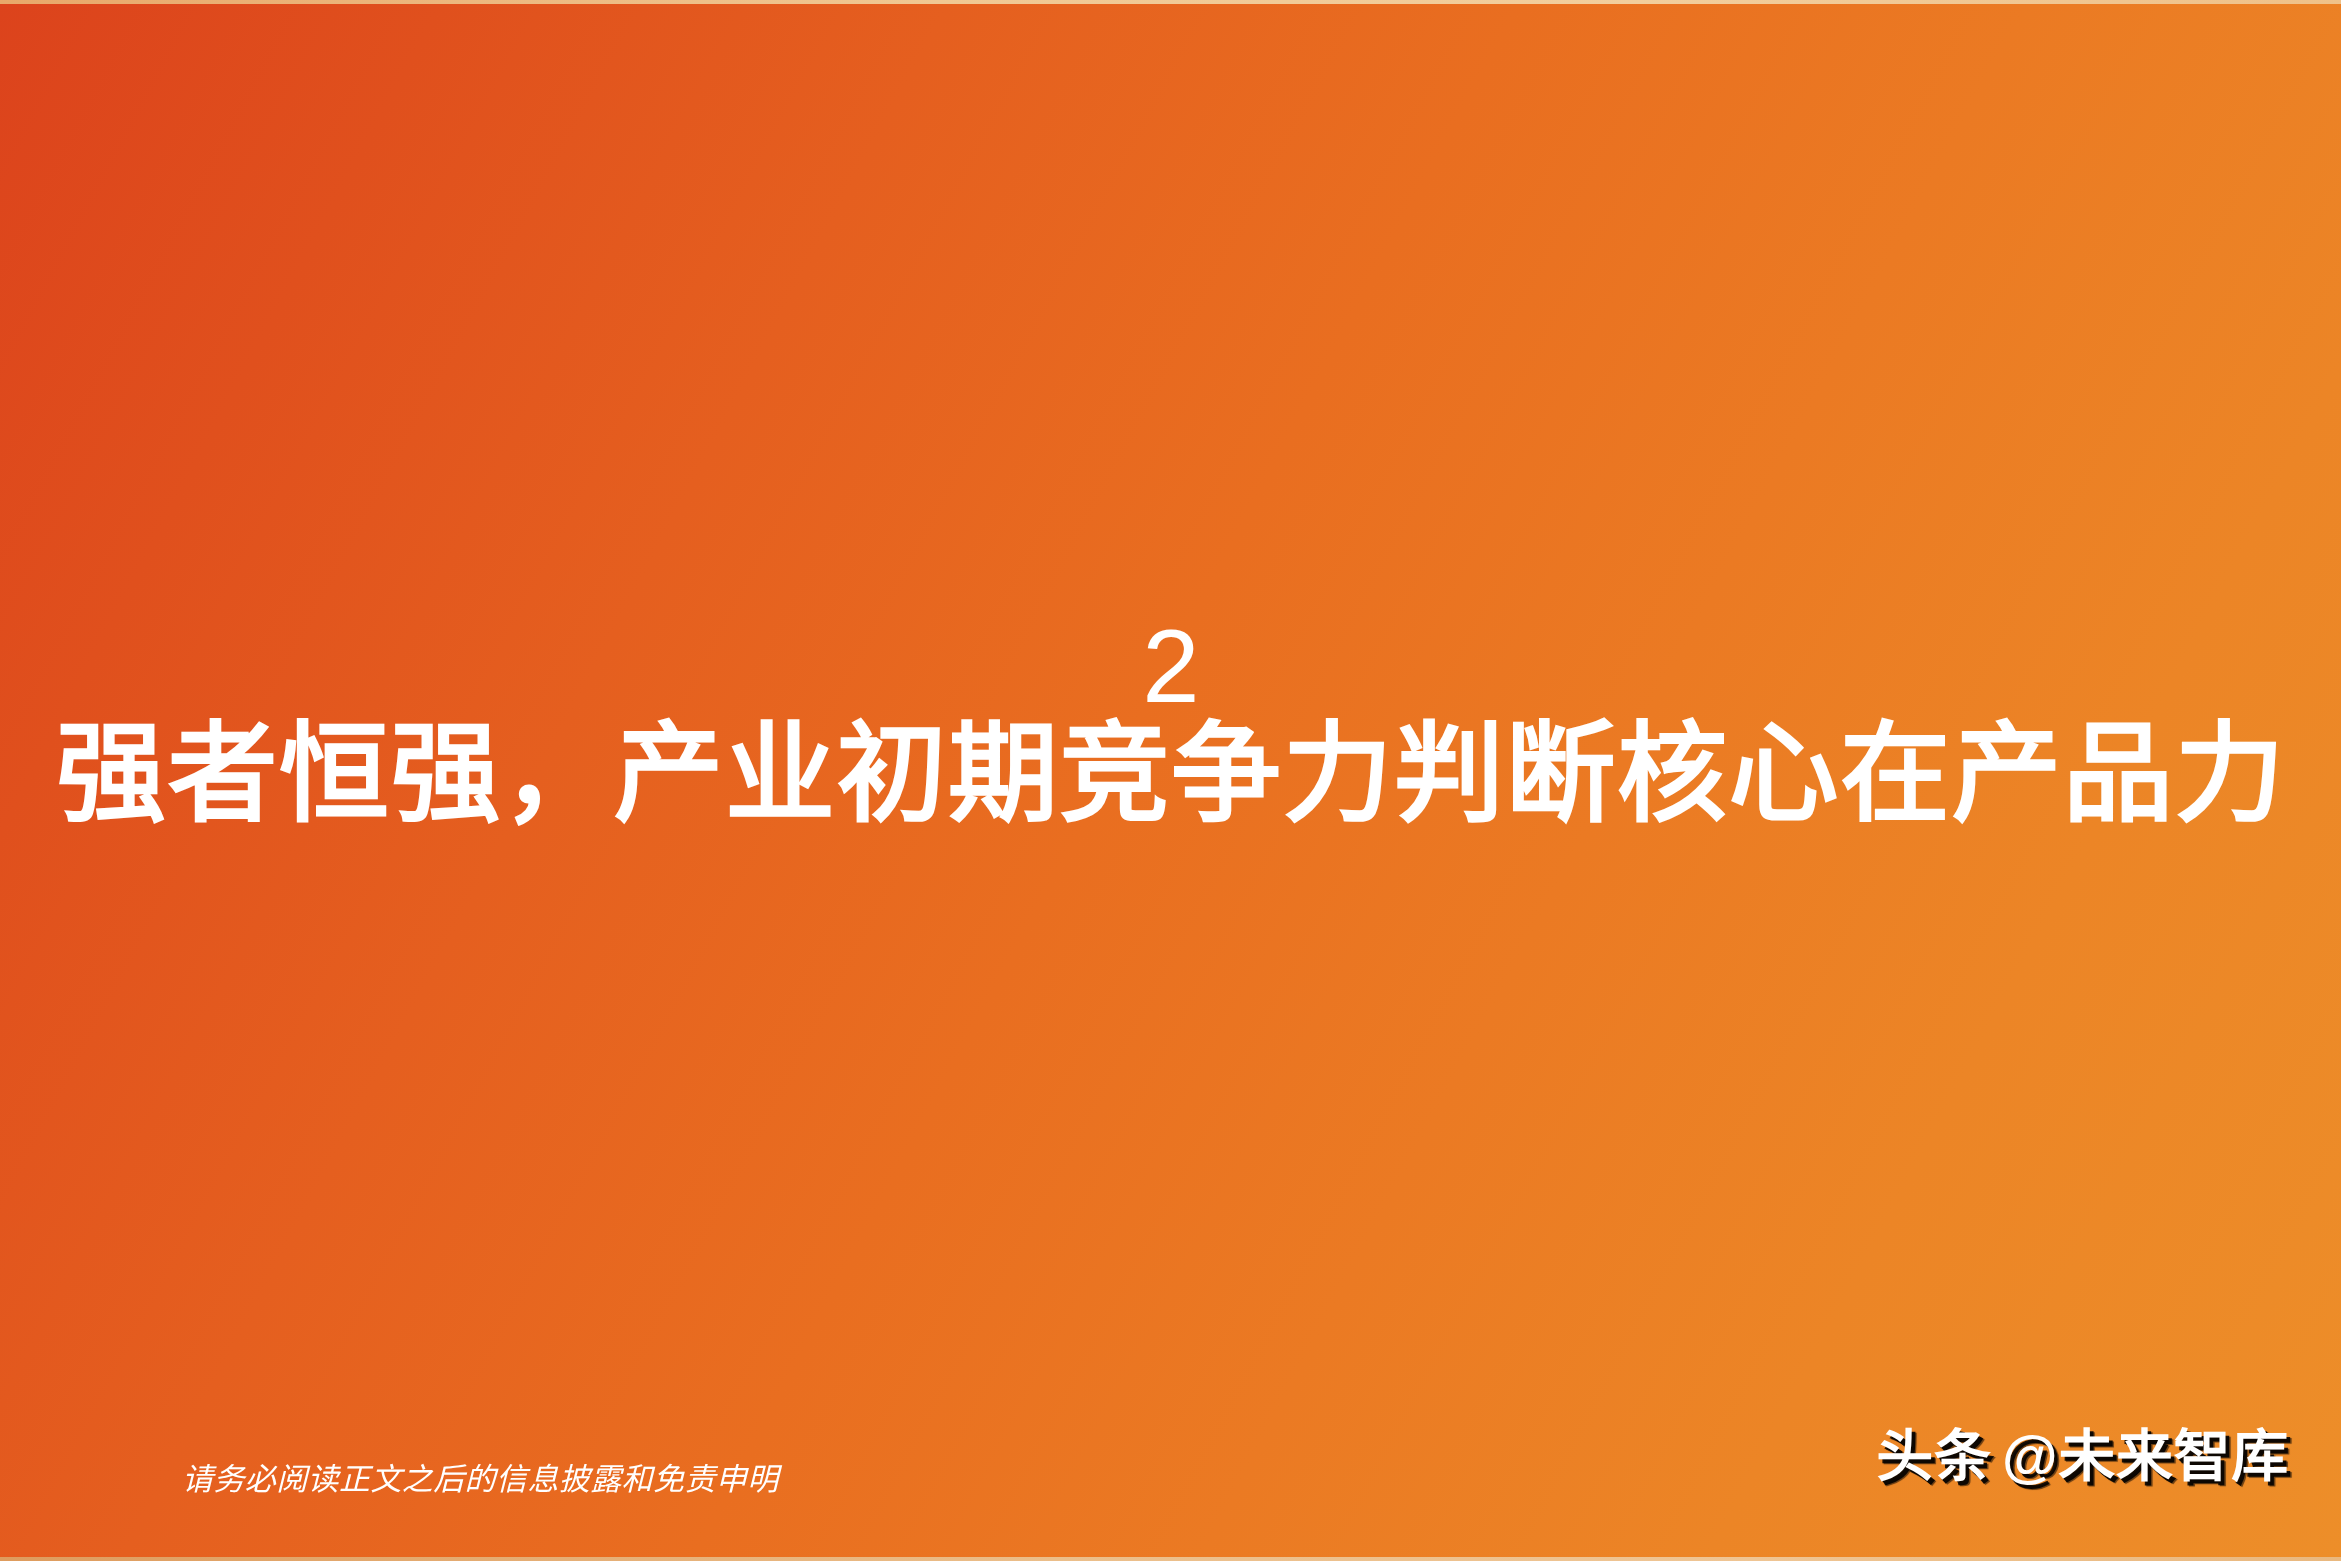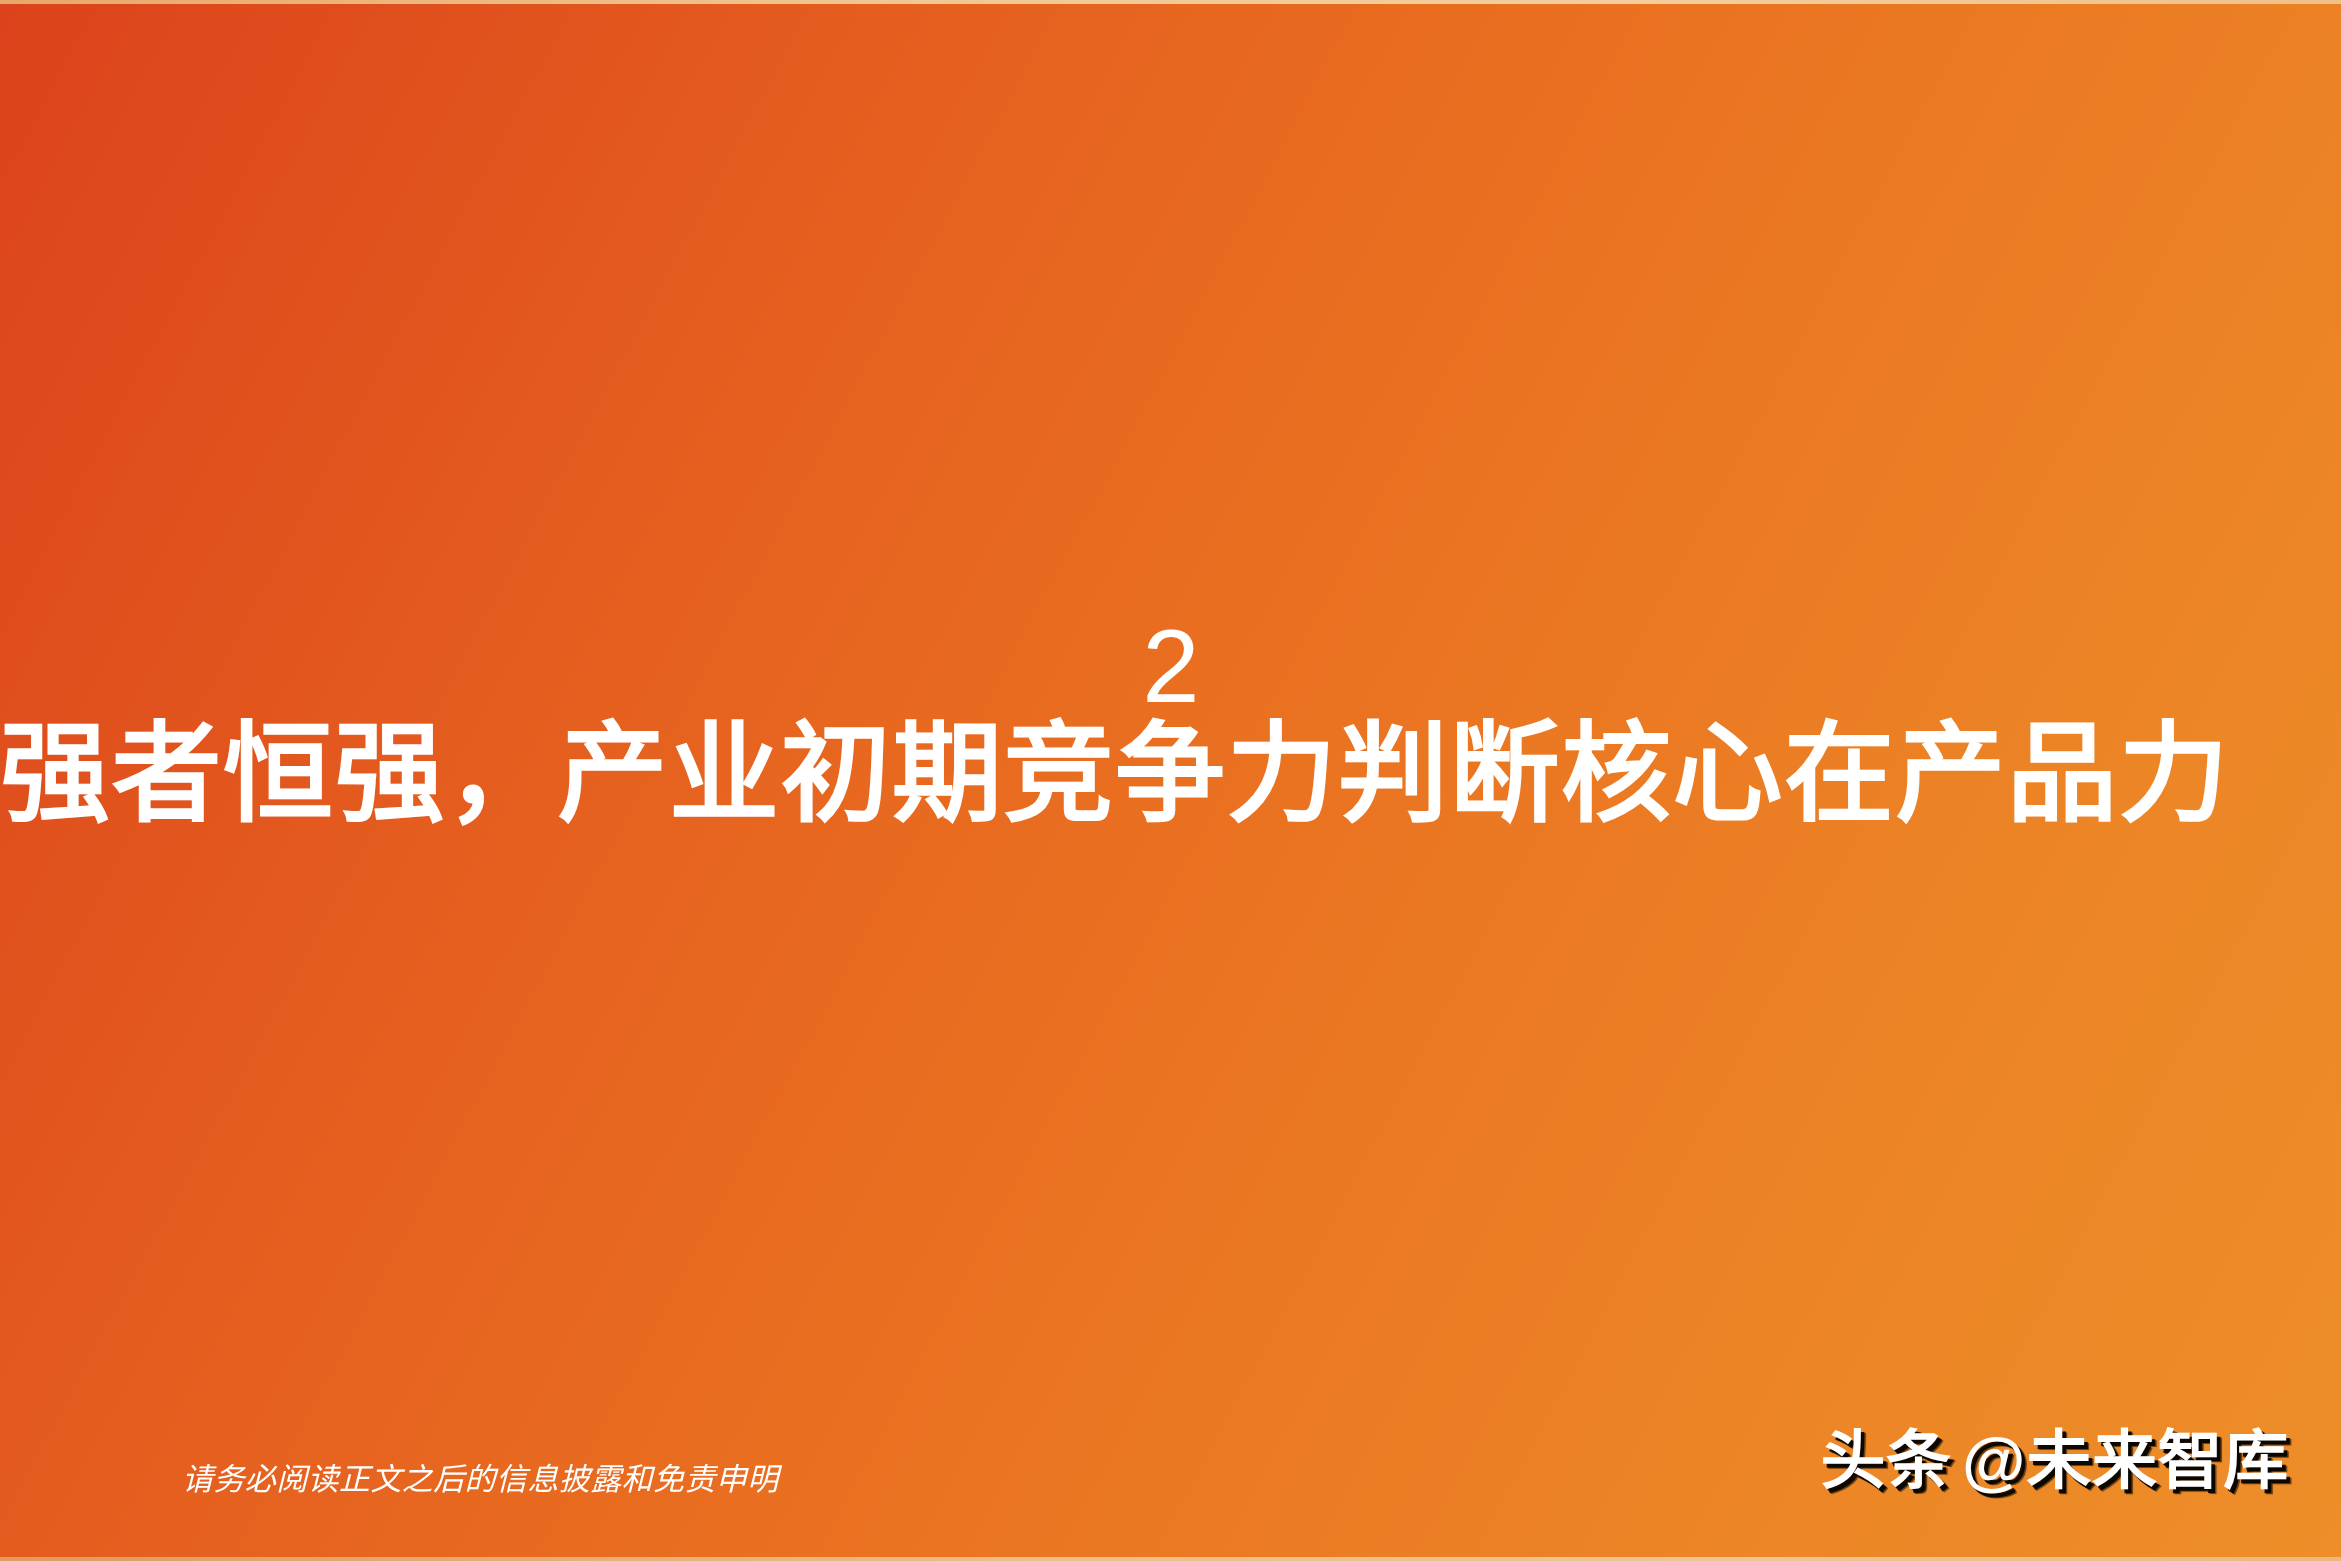--- a/index.html
+++ b/index.html
@@ -57,20 +57,21 @@
     letter-spacing: 0;
     z-index: 3;
   }
 
   
   .section-title {
     position: absolute;
     left: 0;
     right: 0;
     top: 709px;
+    text-align: center;
     color: #FFFFFF;
     font-size: 110px;
     line-height: 1.18;
     font-weight: 700;
     letter-spacing: 1.5px;
     white-space: nowrap;
     z-index: 3;
   }
 
   
@@ -86,21 +87,21 @@
     z-index: 3;
     font-style: italic;
   }
 
   
   .watermark {
     position: absolute;
     right: 53px;
     top: 1428px;
     color: #FFFFFF;
-    font-size: 65px;
+    font-size: 57px;
     line-height: 1;
     font-weight: 700;
     letter-spacing: 0.7px;
     white-space: nowrap;
     text-shadow:
         3.7px 3.7px 0 rgba(0,0,0,0.88),
         5.1px 5.1px 0.7px rgba(0,0,0,0.55);
     z-index: 4;
   }
   .watermark .wm-brand { margin-right: 10.3px; }

